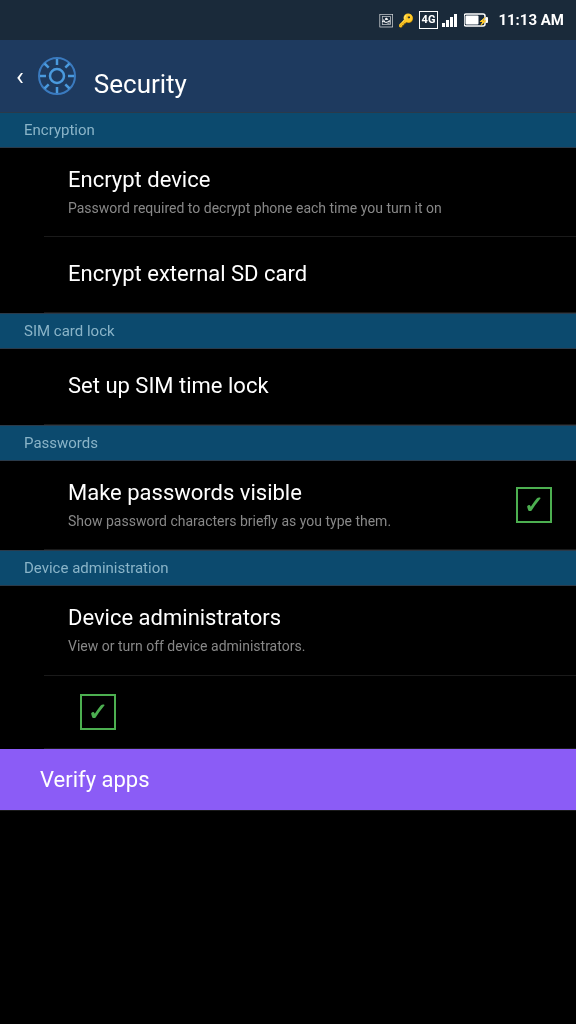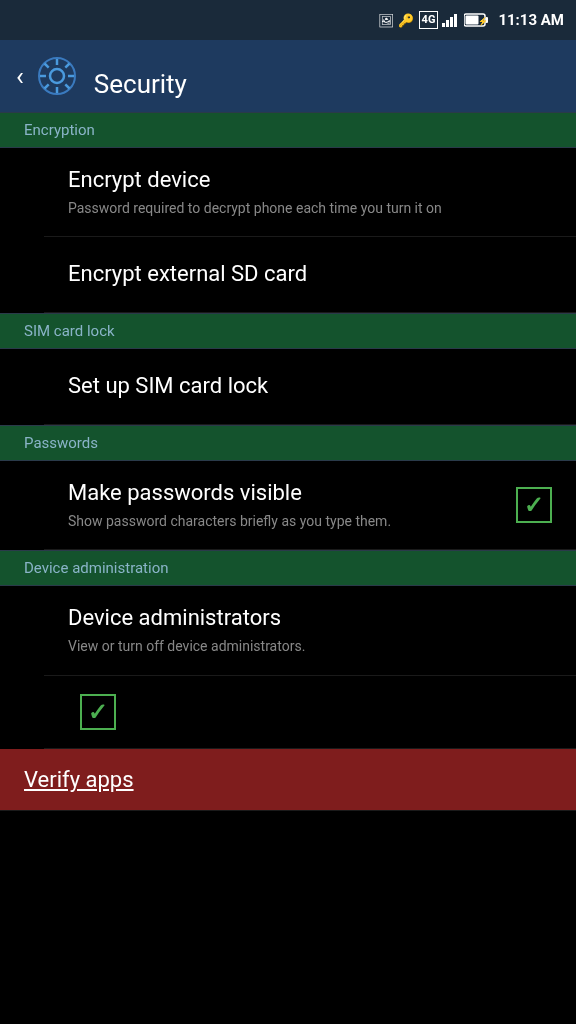--- a/index.html
+++ b/index.html
@@ -62,21 +62,21 @@
     .nav-title {
       font-size: 26px;
       font-weight: 400;
       color: #fff;
       margin-left: 4px;
       margin-top: 16px;
     }
 
     
     .section-header {
-      background: #14532d;
+      background: #0c4a6e;
       padding: 8px 24px;
       font-size: 15px;
       color: #8ab4c8;
       border-top: 1px solid #2a3a4a;
       border-bottom: 1px solid #2a3a4a;
     }
 
     
     .list-item {
       background: #000;
@@ -123,25 +123,24 @@
 
     .checkbox-checked::after {
       content: '✓';
       color: #4CAF50;
       font-size: 24px;
       font-weight: bold;
     }
 
     
     .list-item-partial {
-      background: #7f1d1d;
-      padding: 18px 24px;
+      background: #8b5cf6;
+      padding: 18px 40px;
       border-bottom: 1px solid #1a1a1a;
       cursor: pointer;
-      text-decoration: underline;
     }
 
     .verify-title {
       font-size: 22px;
       color: #fff;
     }
   </style>
 </head>
 <body>
 
@@ -208,21 +207,21 @@
     <div class="list-item-title">Encrypt external SD card</div>
   </div>
 </div>
 
 <div class="section-header">
   <span>SIM card lock</span>
 </div>
 
 <div class="list-item" style="min-height: 76px;">
   <div class="list-item-content">
-    <div class="list-item-title">Set up SIM card lock</div>
+    <div class="list-item-title">Set up SIM time lock</div>
   </div>
 </div>
 
 <div class="section-header">
   <span>Passwords</span>
 </div>
 
 <div class="list-item">
   <div class="list-item-content">
     <div class="list-item-title">Make passwords visible</div>

